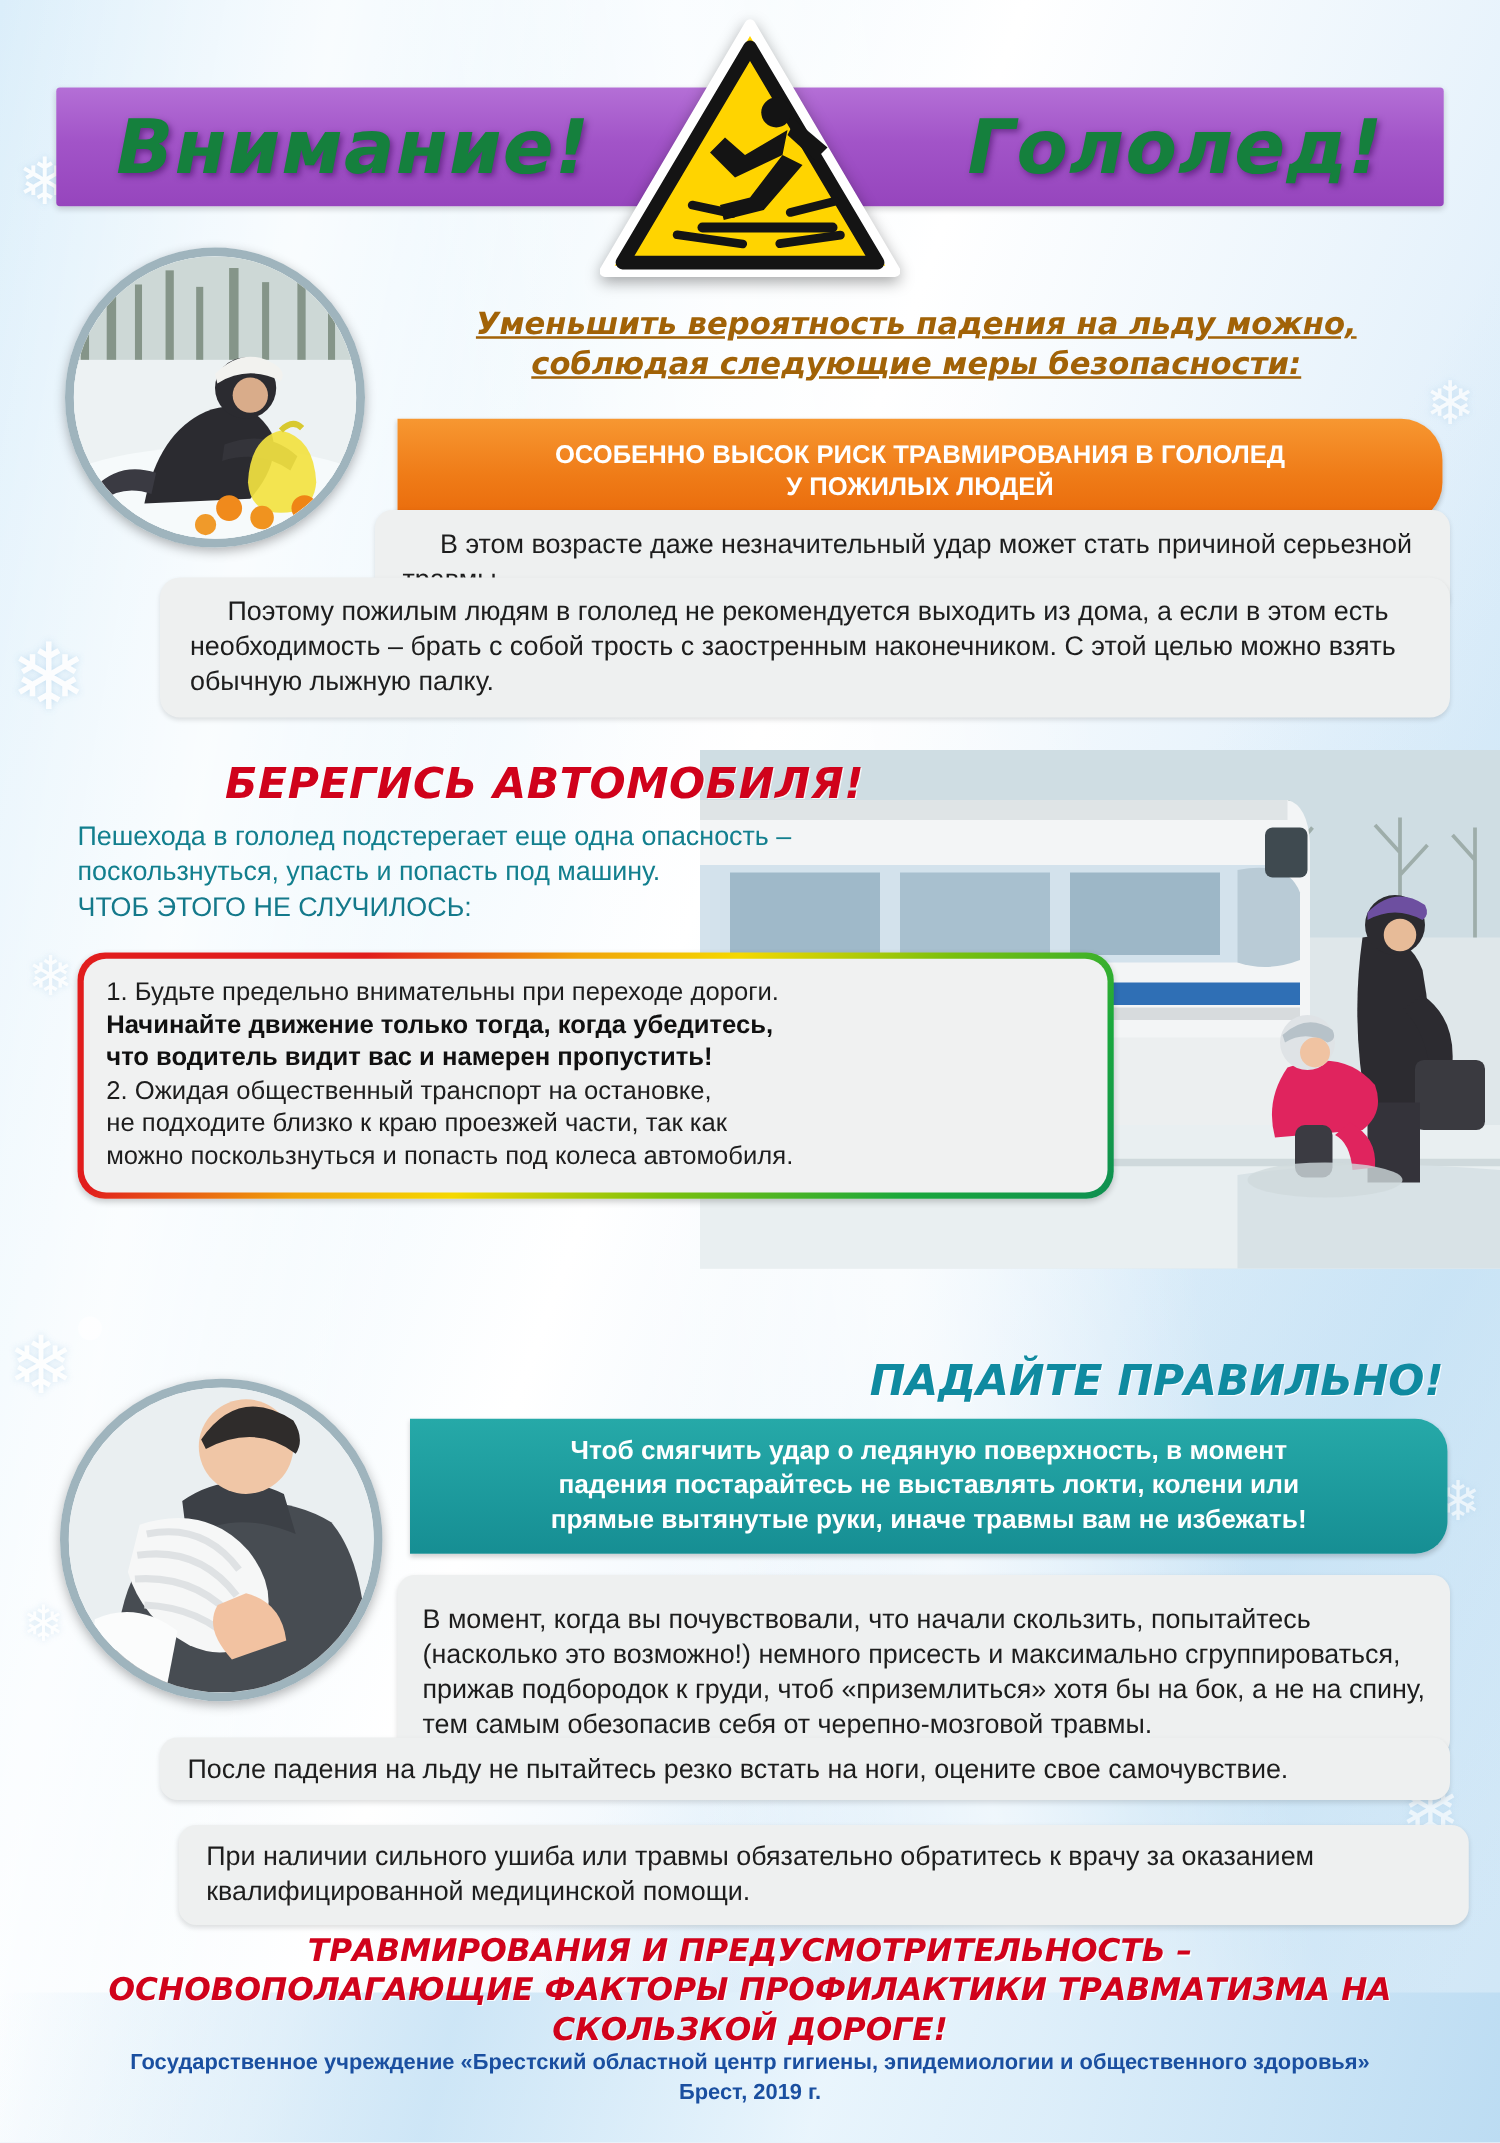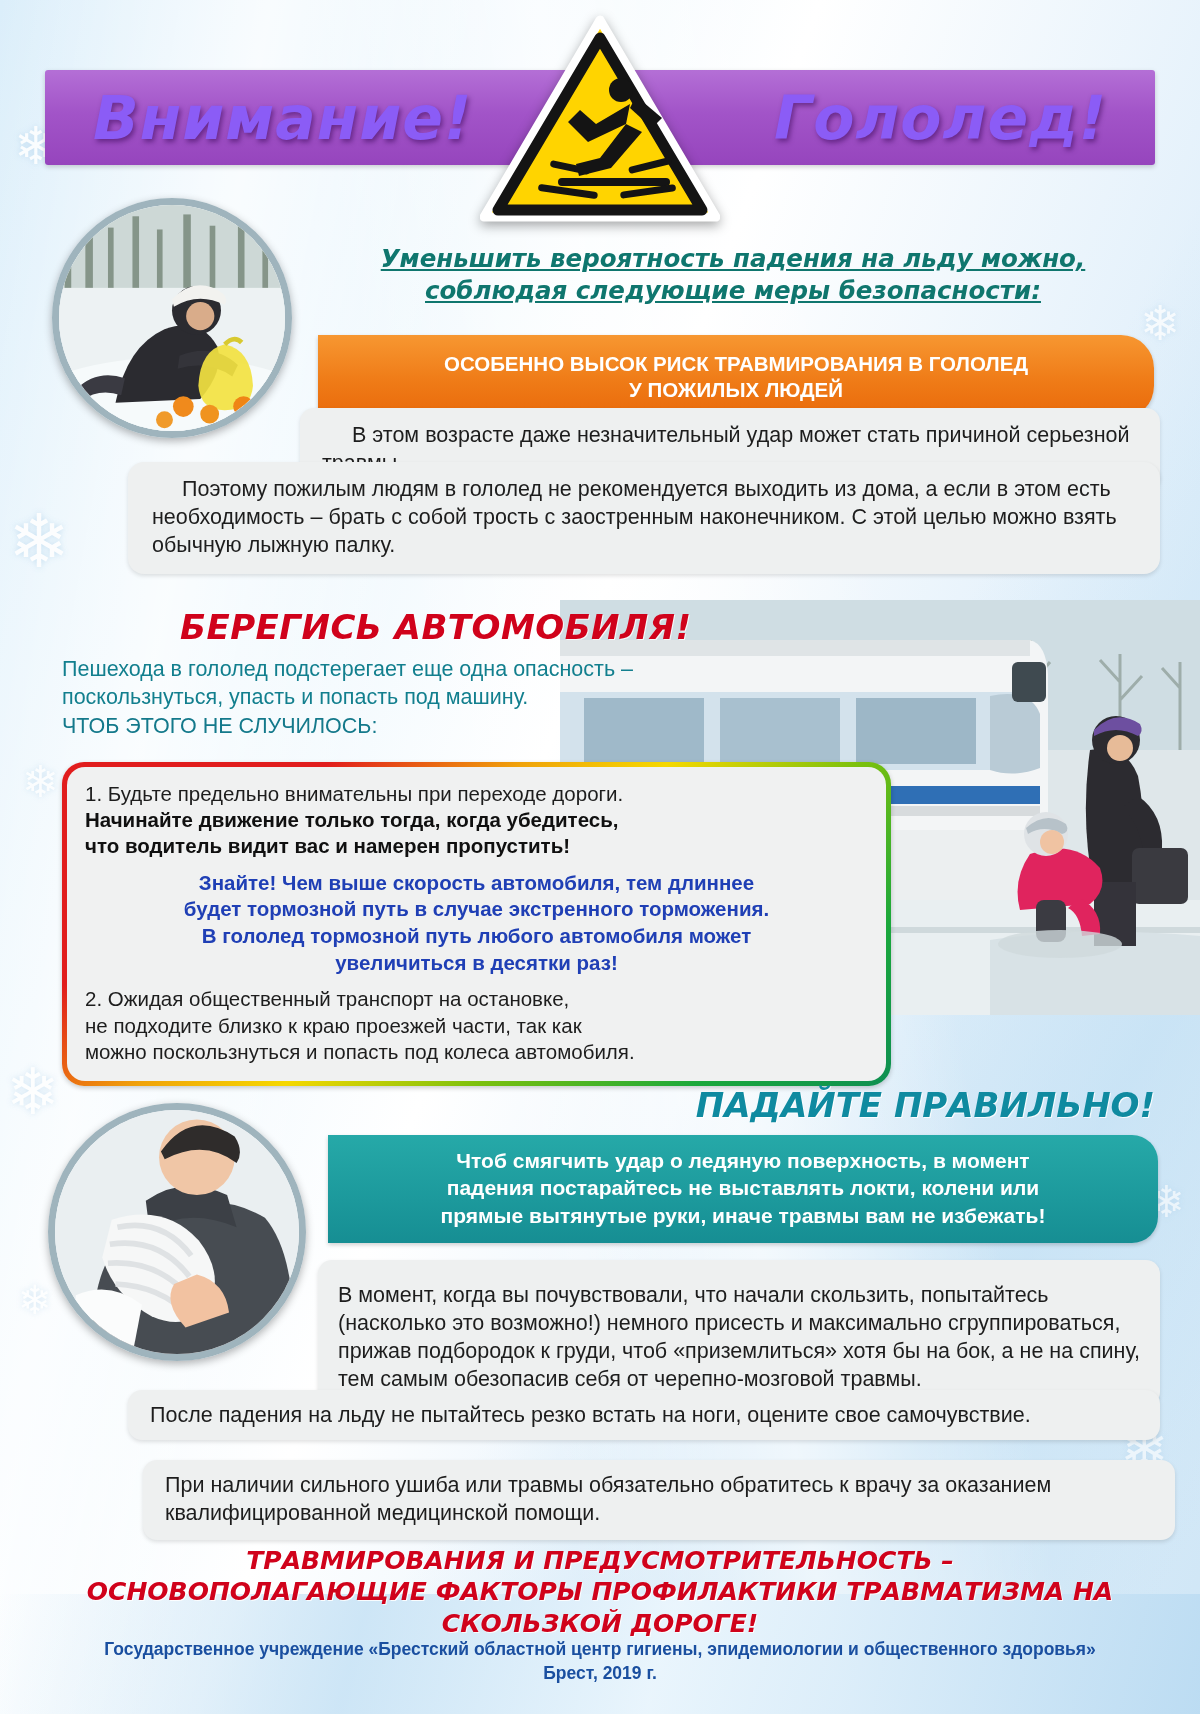--- a/index.html
+++ b/index.html
@@ -60,21 +60,21 @@
     top: 70px; left: 45px;
     width: 1110px; height: 95px;
     display: flex;
     align-items: center;
     justify-content: space-between;
     padding: 0 48px;
     font-family: "DejaVu Sans", sans-serif;
     font-style: italic;
     font-weight: bold;
     font-size: 60px;
-    color: #8b5cf6;
+    color: #15803d;
     text-shadow: 2px 3px 5px rgba(60,10,90,.55);
     letter-spacing: 1px;
   }
   .warn-sign {
     position: absolute;
     top: 12px; left: 50%;
     transform: translateX(-50%);
     width: 240px; height: 215px;
     filter: drop-shadow(0 4px 6px rgba(0,0,0,.35));
   }
@@ -94,21 +94,21 @@
   .intro {
     position: absolute;
     top: 243px; left: 318px;
     width: 830px;
     text-align: center;
     font-family: "DejaVu Sans", sans-serif;
     font-style: italic;
     font-weight: bold;
     font-size: 24.5px;
     line-height: 1.3;
-    color: #0f766e;
+    color: #a16207;
     text-decoration: underline;
   }
 
   
   .orange-banner {
     position: absolute;
     top: 335px; left: 318px;
     width: 836px; height: 84px;
     background: linear-gradient(180deg, #f79731 0%, #ef7b17 55%, #e9690a 100%);
     border-radius: 0 33px 33px 0;
@@ -407,26 +407,20 @@
     <div>Пешехода в гололед подстерегает еще одна опасность –</div>
     <div>поскользнуться, упасть и попасть под машину.</div>
     <div class="line3">ЧТОБ ЭТОГО НЕ СЛУЧИЛОСЬ:</div>
   </div>
 
   <div class="rainbow-box">
     <div class="rainbow-inner">
       <div>1.  Будьте предельно внимательны при переходе дороги.</div>
       <div class="bold-dark">Начинайте движение только тогда, когда убедитесь,</div>
       <div class="bold-dark">что водитель видит вас и намерен пропустить!</div>
-      <div class="center-blue">
-        <div>Знайте! Чем выше скорость автомобиля, тем длиннее</div>
-        <div>будет тормозной путь в случае экстренного торможения.</div>
-        <div>В гололед тормозной путь любого автомобиля может</div>
-        <div>увеличиться в десятки раз!</div>
-      </div>
       <div>2.  Ожидая общественный транспорт на остановке,</div>
       <div>не подходите близко к краю проезжей части, так как</div>
       <div>можно поскользнуться и попасть под колеса автомобиля.</div>
     </div>
   </div>
 
   <div class="fall-title">ПАДАЙТЕ ПРАВИЛЬНО!</div>
 
   <div class="photo-circle" id="photo-arm">
     <svg class="ph" viewBox="0 0 258 258" preserveAspectRatio="xMidYMid slice">

